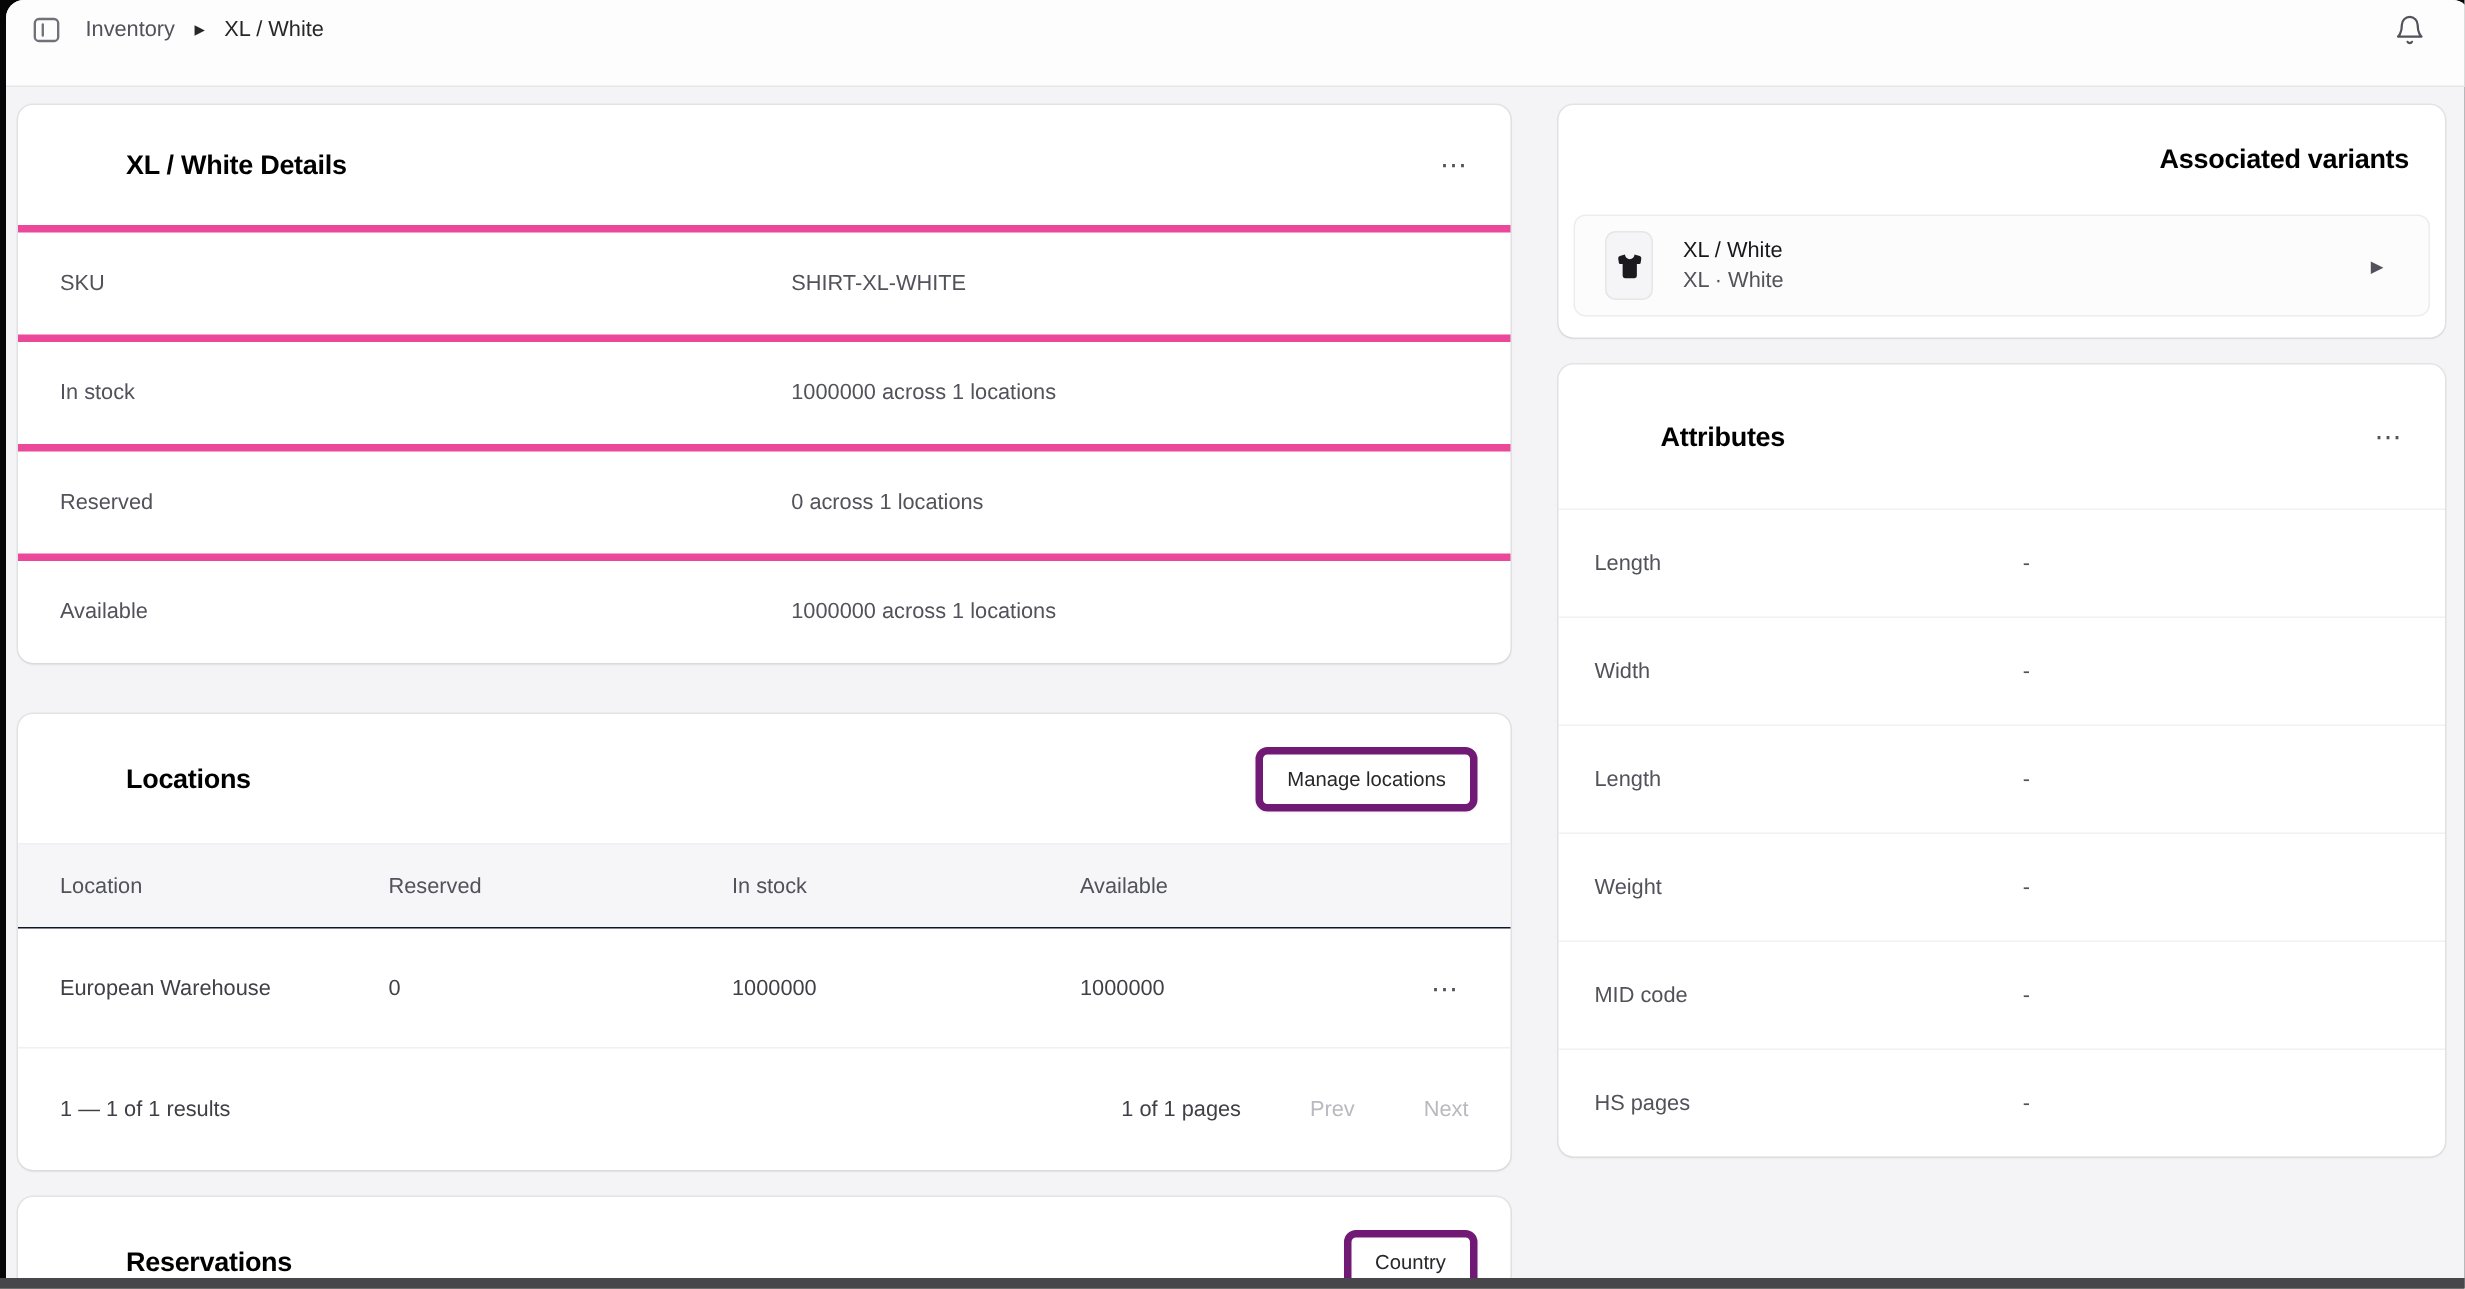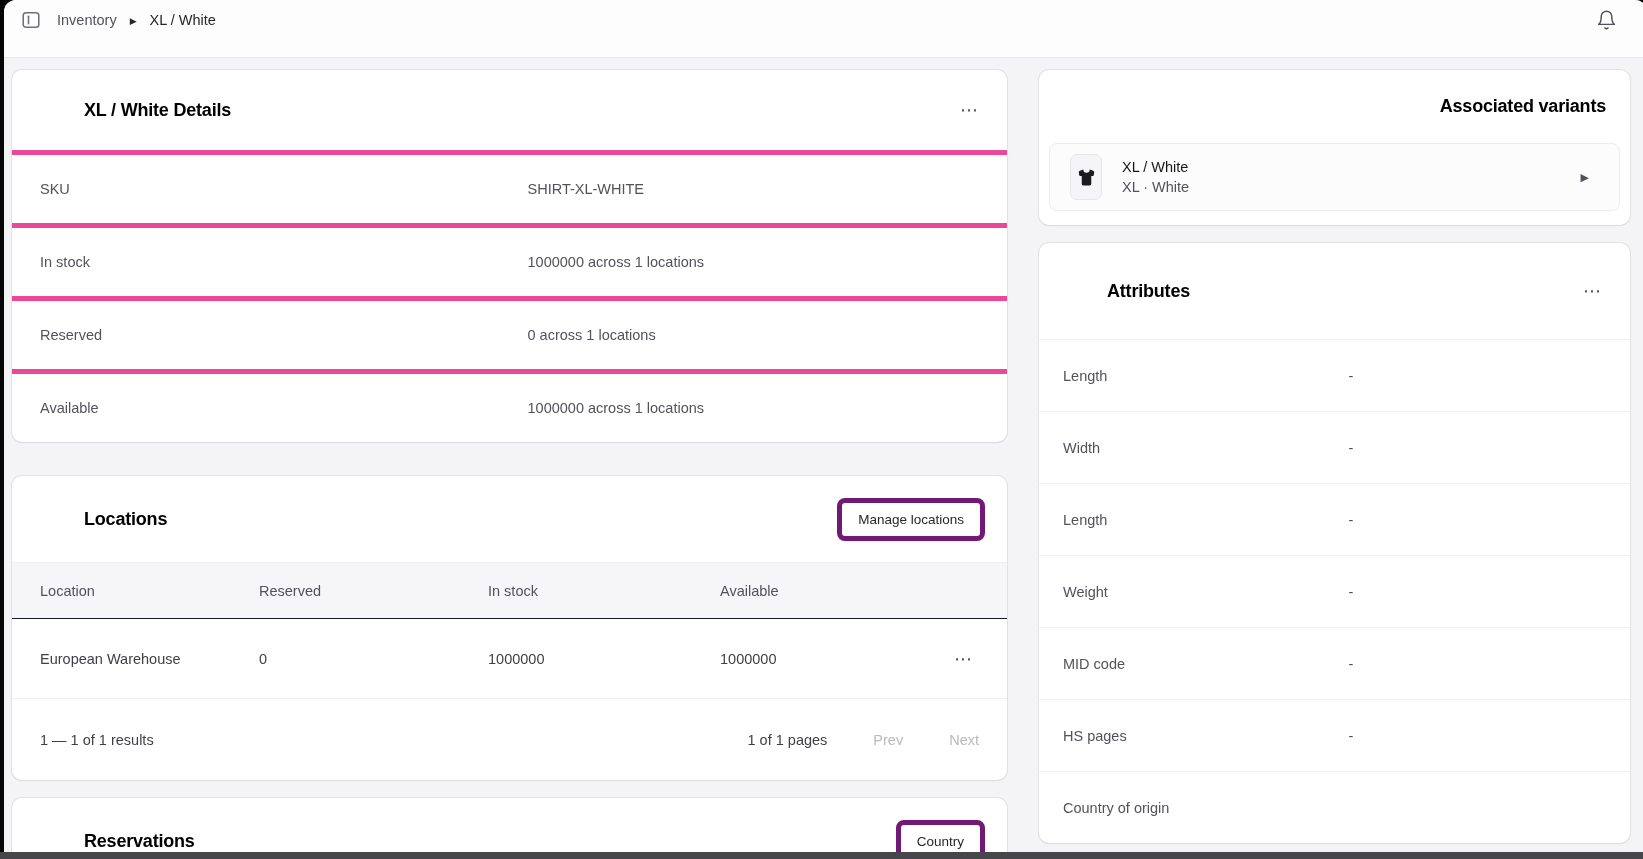--- a/index.html
+++ b/index.html
@@ -241,23 +241,19 @@
           <div class="attr-value">-</div>
         </div>
         <div class="attr-row">
           <div class="attr-label">MID code</div>
           <div class="attr-value">-</div>
         </div>
         <div class="attr-row">
           <div class="attr-label">HS pages</div>
           <div class="attr-value">-</div>
         </div>
-        <div class="attr-row">
-          <div class="attr-label">Country of origin</div>
-          <div class="attr-value"></div>
-        </div>
       </div>
     </div>
 
   </div>
 </div>
 
 <div class="bottom-strip"></div>
 
 </body></html>

